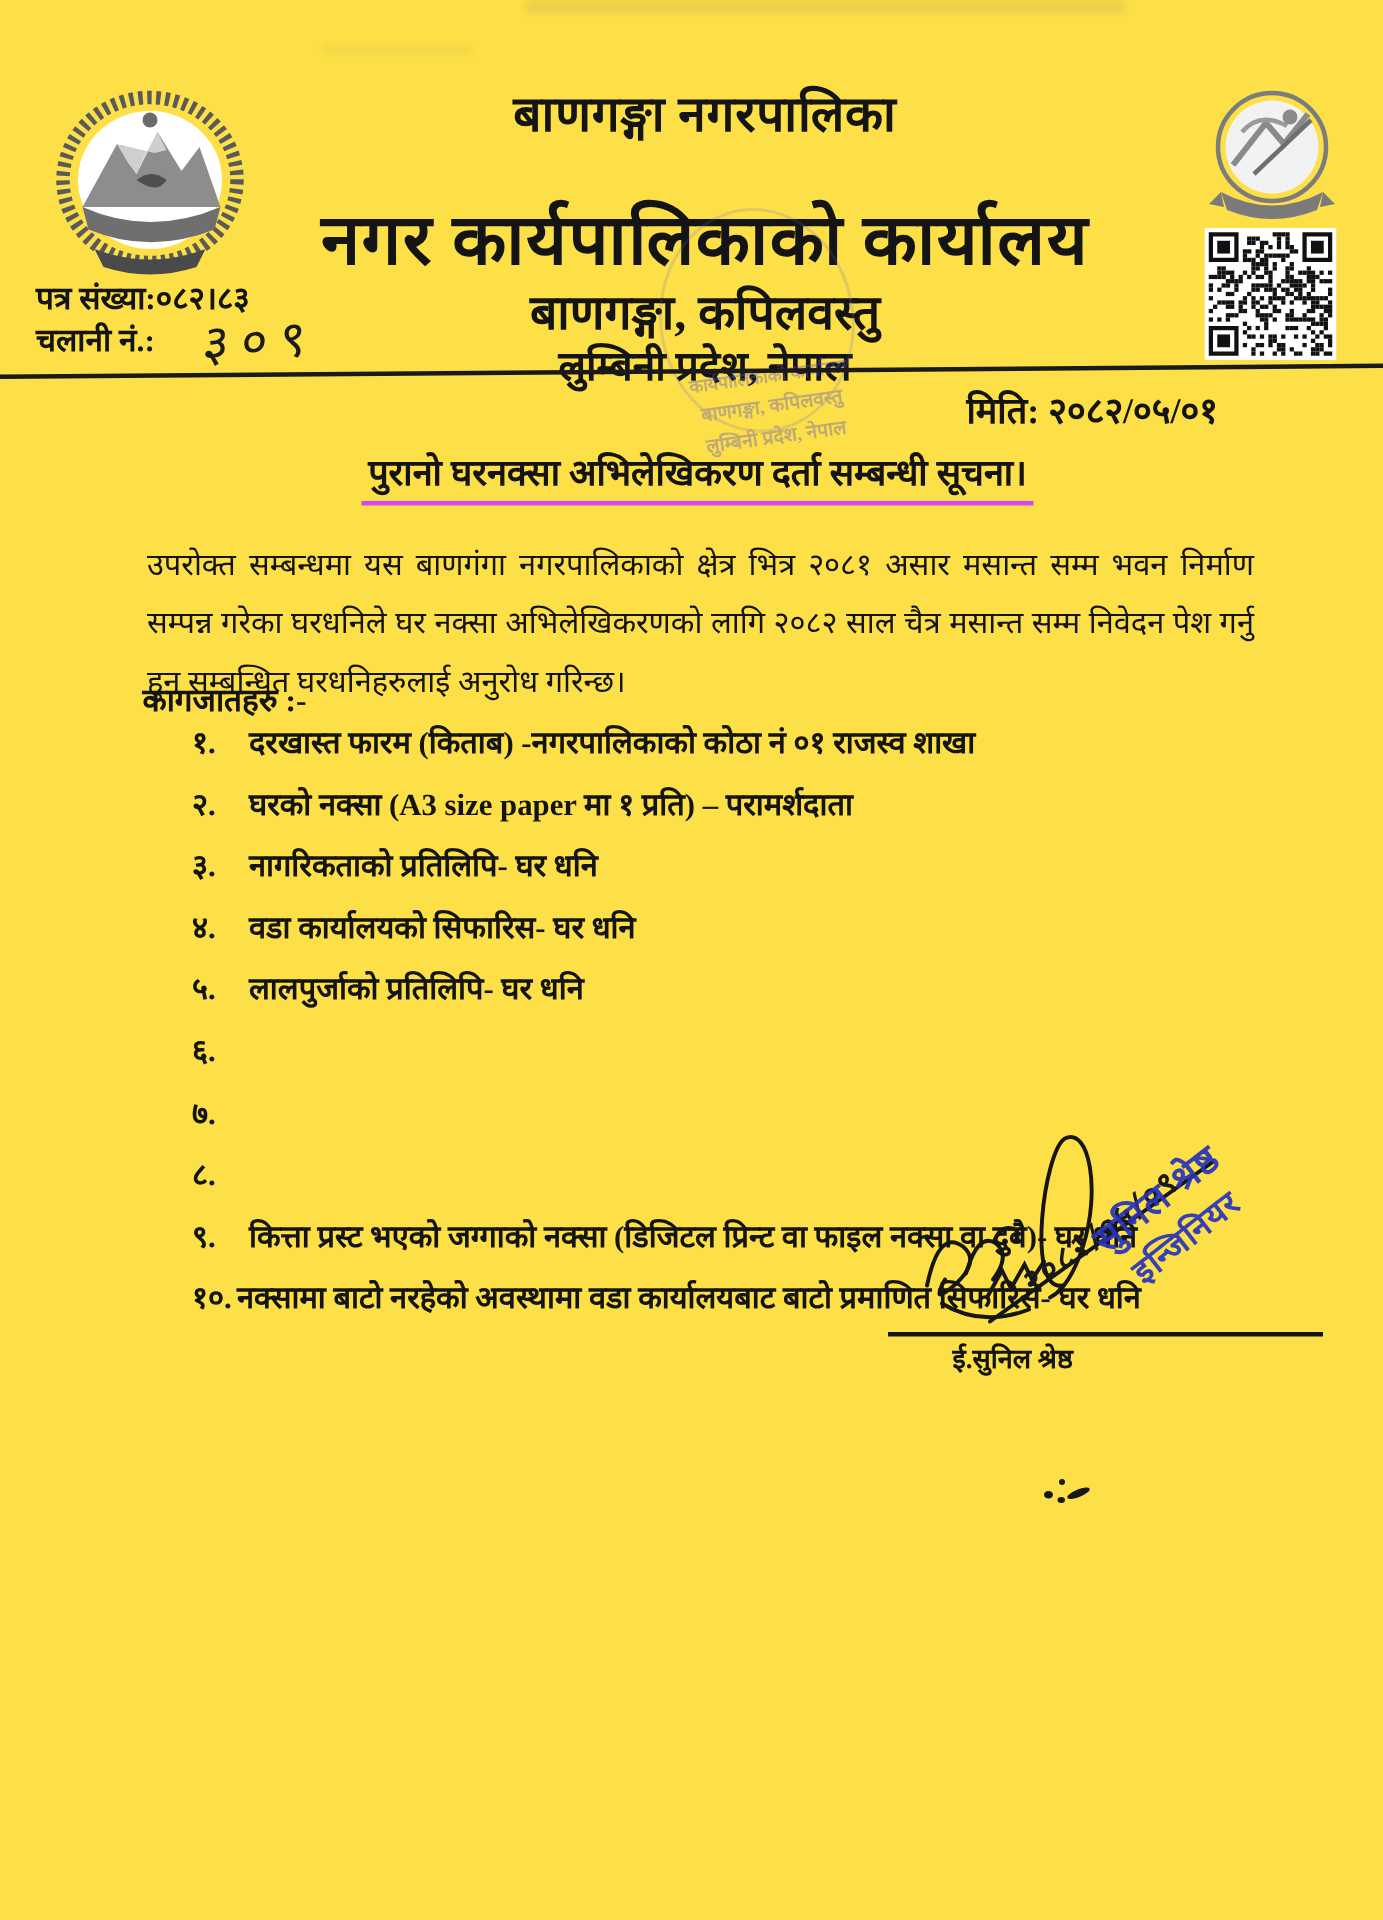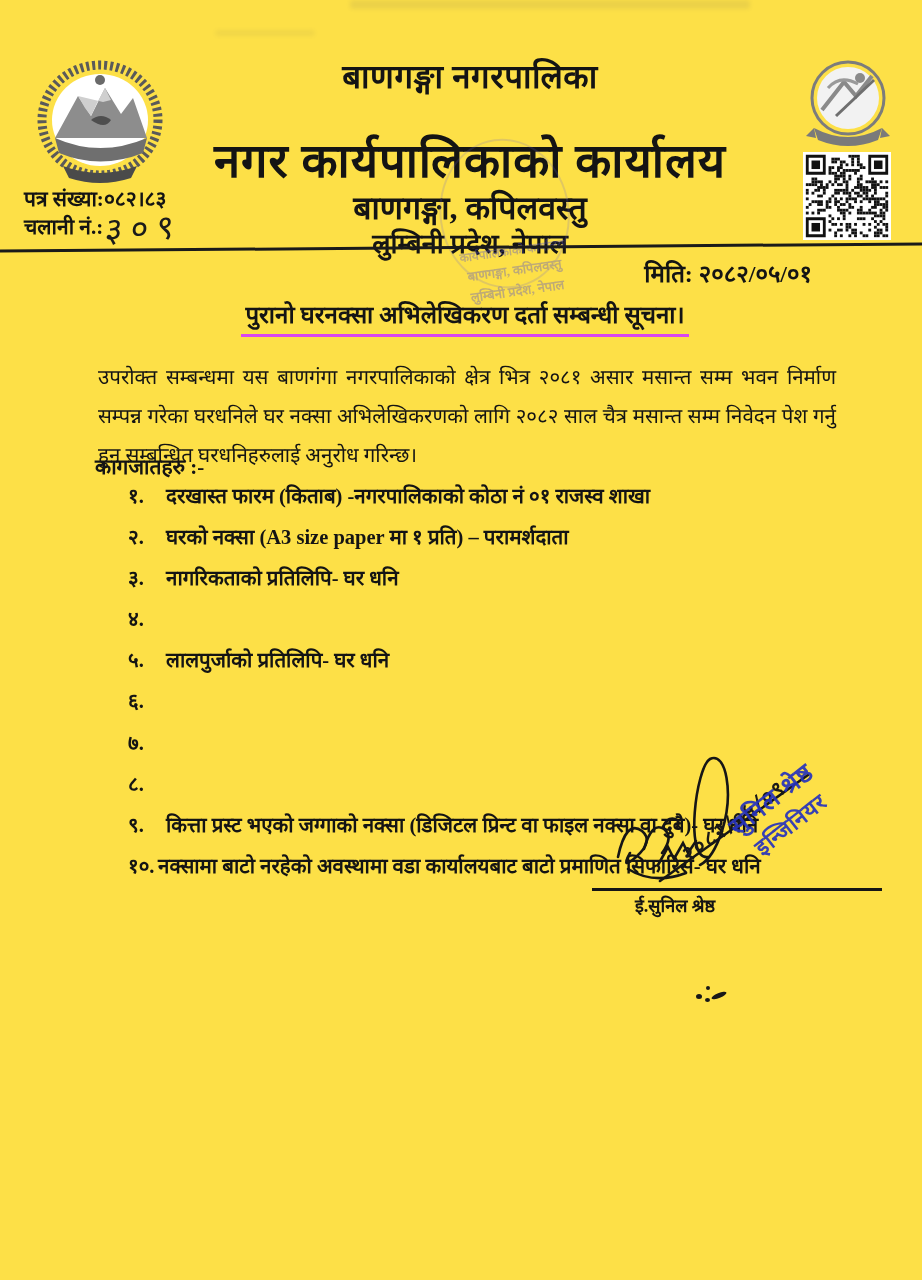--- a/index.html
+++ b/index.html
@@ -20,21 +20,21 @@
   .qr { position:absolute; left:803px; top:152px; width:88px; height:88px; }
   .qr svg { width:100%; height:100%; }
 
   .head-center { position:absolute; left:160px; top:58px; width:620px; text-align:center; font-weight:bold; }
   .h-muni    { font-size:33px; line-height:1.2; letter-spacing:.5px; }
   .h-office  { font-size:47px; line-height:1.15; letter-spacing:1px;margin-top:36px; }
   .h-addr    { font-size:32px; line-height:1.25; }
   .h-prov    { font-size:27px; line-height:1.25; }
 
   .meta-left { position:absolute; left:24px; top:185px; font-size:21px; font-weight:bold; line-height:1.35; }
-  .chalani-row { display:flex; align-items:flex-start; gap:2px; }
+  .chalani-row { display:flex; align-items:flex-start; gap:32px; }
   .handwritten {
     font-family:"DejaVu Sans","Liberation Sans",sans-serif;
     font-weight:400; font-size:34px; line-height:.9;
     transform:rotate(-3deg) skewX(-8deg); letter-spacing:8px; color:#1b1b1b;
   }
 
   .stamp-watermark {
     position:absolute; left:415px; top:150px; width:190px; height:175px;
     color:#5b55c2; opacity:.38; transform:rotate(-8deg);
     text-align:center; font-weight:bold; pointer-events:none;
@@ -458,20 +458,21 @@
     <div class="doc-item">
         <span class="num">२.</span>
         <span class="txt">घरको नक्सा (A3 size paper मा १ प्रति) – परामर्शदाता</span>
       </div>
     <div class="doc-item">
         <span class="num">३.</span>
         <span class="txt">नागरिकताको प्रतिलिपि- घर धनि</span>
       </div>
     <div class="doc-item">
         <span class="num">४.</span>
+        <span class="txt">वडा कार्यालयको सिफारिस- घर धनि</span>
       </div>
     <div class="doc-item">
         <span class="num">५.</span>
         <span class="txt">लालपुर्जाको प्रतिलिपि- घर धनि</span>
       </div>
     <div class="doc-item">
         <span class="num">६.</span>
       </div>
     <div class="doc-item">
         <span class="num">७.</span>

